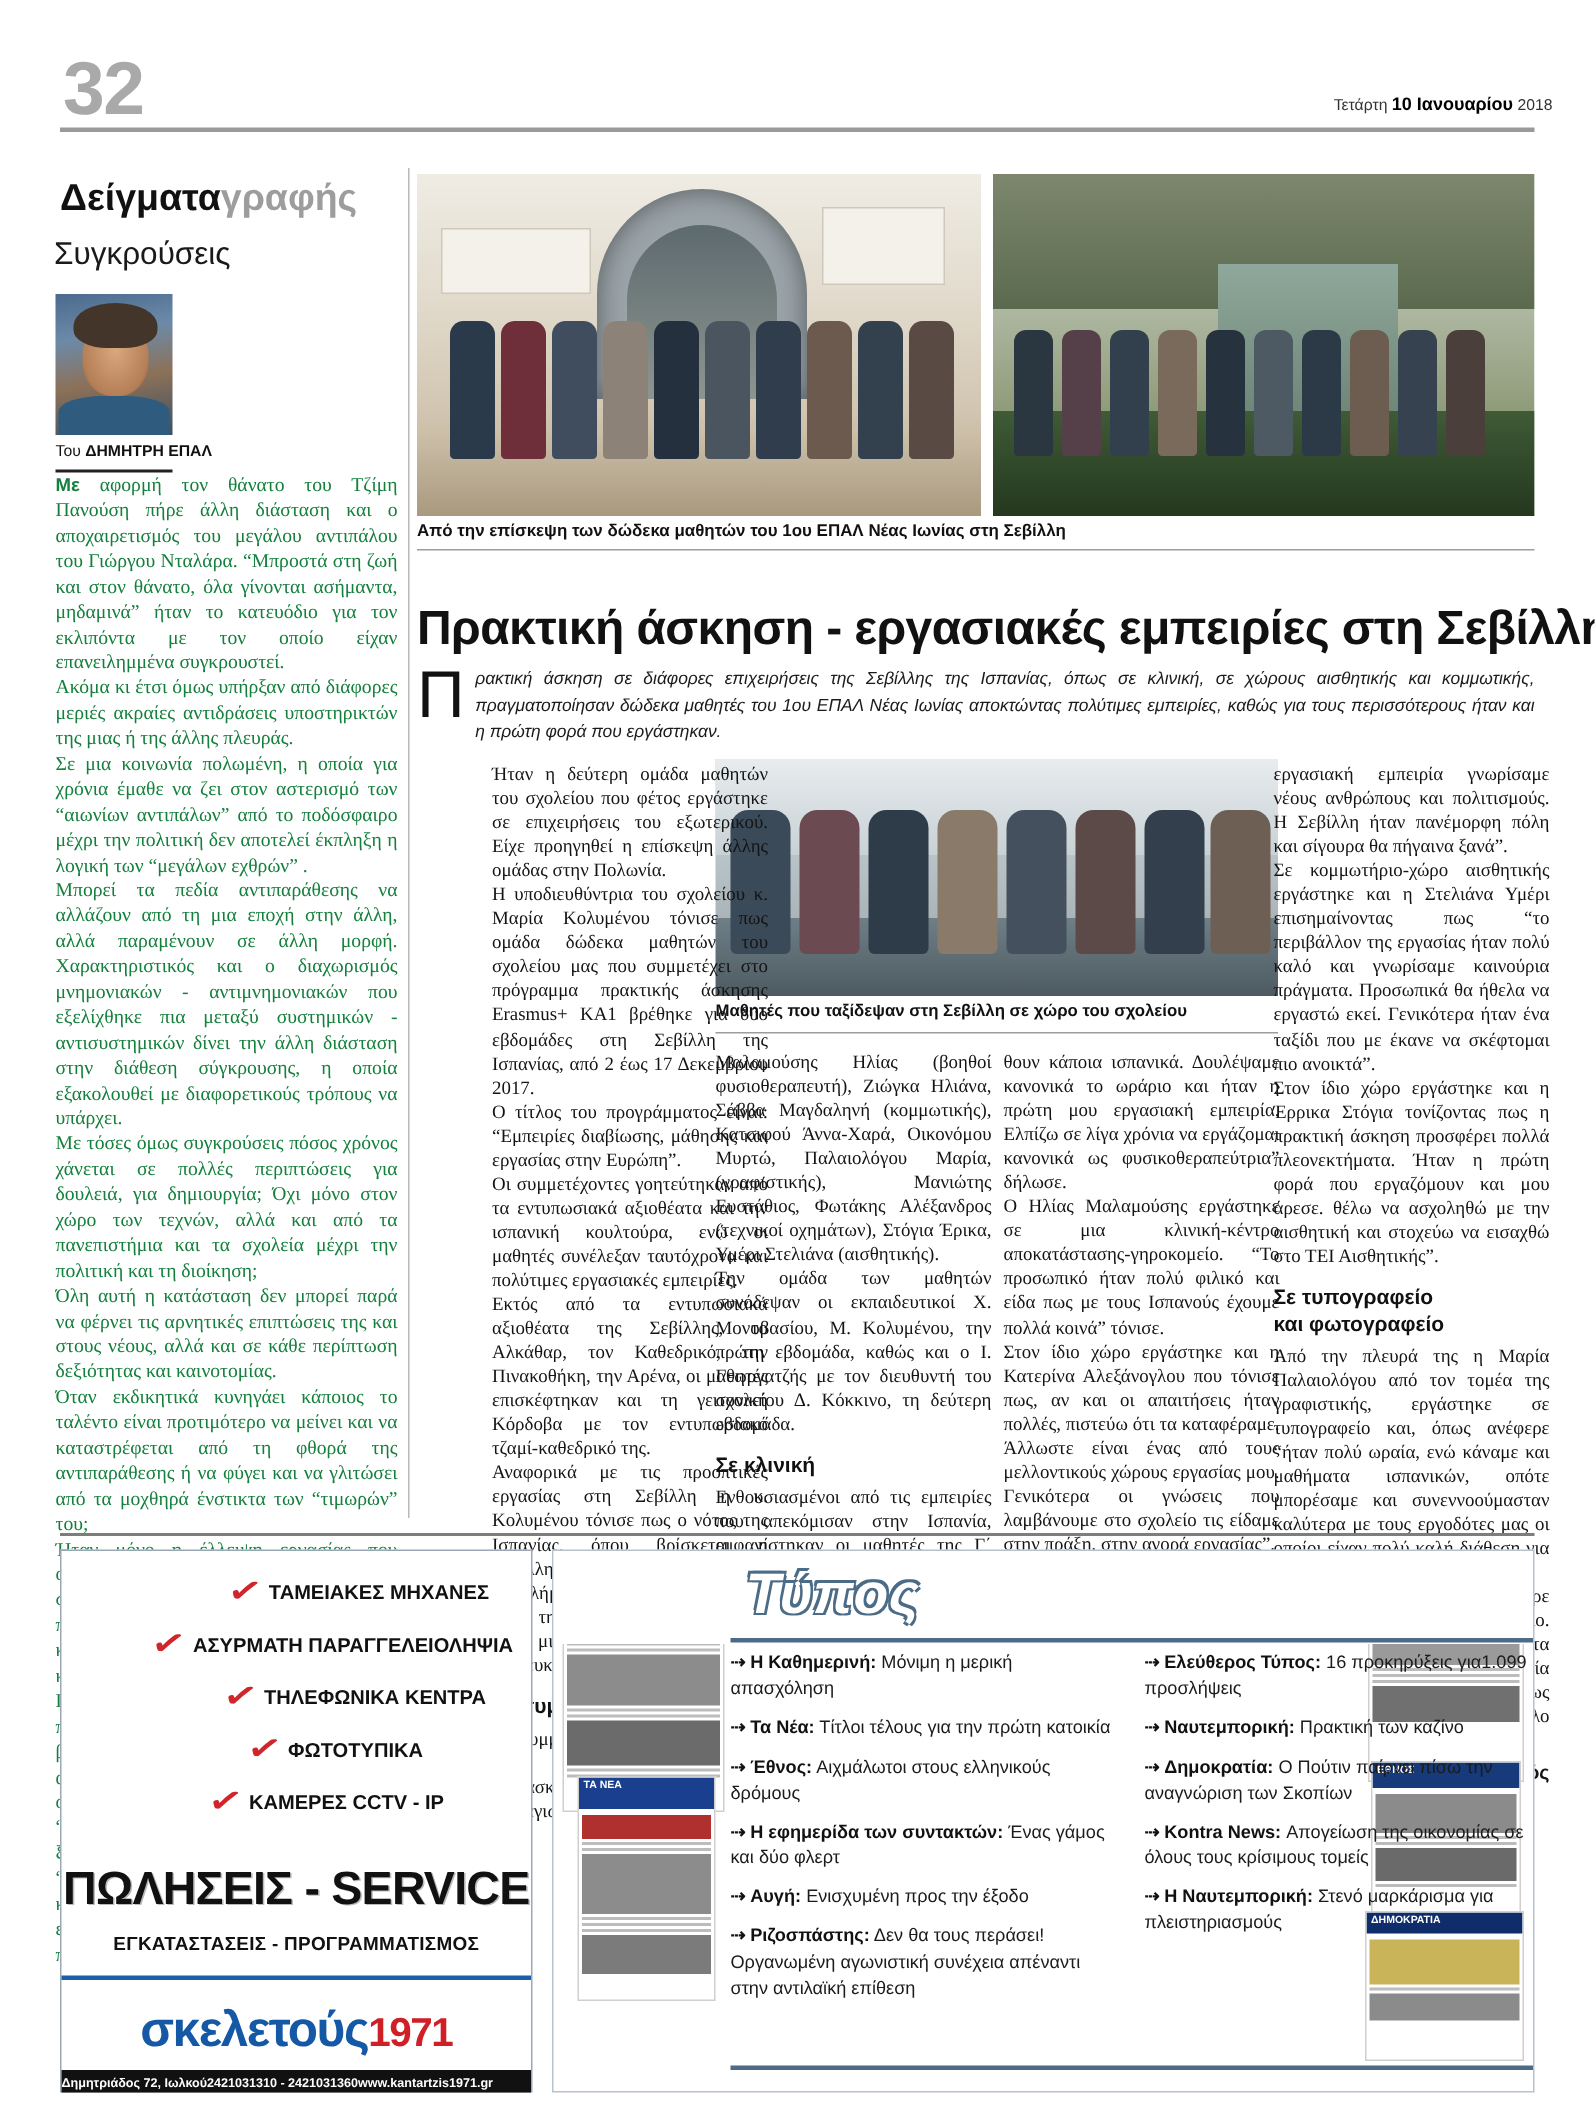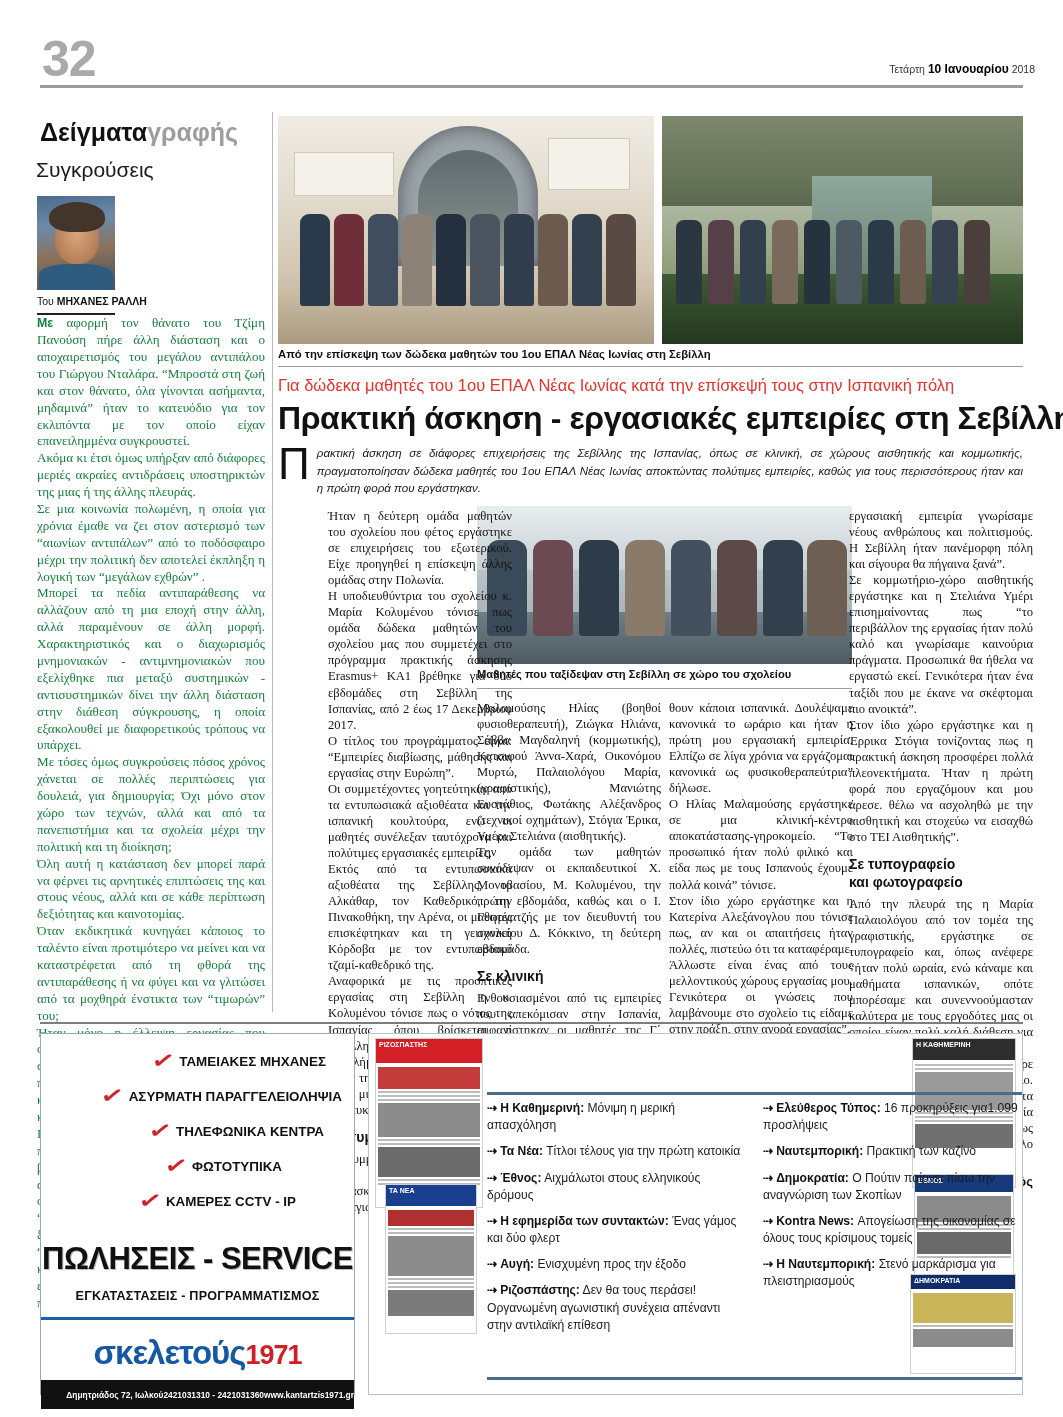--- a/index.html
+++ b/index.html
@@ -214,22 +214,22 @@
   }
   .ad-blueline { height: 3px; background: #1a5fa8; margin: 14px 0 0; }
   .ad-logo {
     text-align: center; padding: 14px 0 8px;
     font-family: "Liberation Sans", sans-serif; font-weight: bold;
     font-size: 33px; letter-spacing: -1px;
   }
   .ad-logo .b { color: #1559a6; }
   .ad-logo .r { color: #cf2027; font-size: 27px; }
   .ad-footer {
-    background: #111; color: #fff; display: flex; justify-content: flex-end;
-    align-items: center; height: 29px;
+    background: #111; color: #fff; display: flex; justify-content: flex-start;
+    align-items: center; height: 15px;
     font-family: "Liberation Sans", sans-serif; font-size: 8.4px; font-weight: bold;
   }
 
   
   .typos {
     position: absolute; left: 368px; top: 1033px; width: 655px; height: 362px;
     border: 1px solid #b6c2cd; background: #fff; overflow: hidden;
   }
   .typos-head { position: relative; height: 62px; background: #fff; }
   .typos-title {
@@ -282,21 +282,21 @@
   </div>
   <div class="op-head">Συγκρούσεις</div>
 
   <div class="op-col">
     <div class="author-photo">
       <div class="shirt"></div>
         <div class="face"></div>
         <div class="hair"></div>
     </div>
     <div class="author-name">
-      <span>Του </span><b>ΜΗΧΑΝΕΣ ΡΑΛΛΗ</b>
+      <span>Του </span><b>ΔΗΜΗΤΡΗ ΕΠΑΛ</b>
       <div class="author-rule"></div>
     </div>
     <div class="op-text">
       <span class="lead">Με</span><span> αφορμή τον θάνατο του Τζίμη Πανούση πήρε άλλη διάσταση και ο αποχαιρετισμός του μεγάλου  αντιπάλου του Γιώργου Νταλάρα. “Μπροστά στη ζωή και στον θάνατο, όλα γίνονται ασήμαντα, μηδαμινά”  ήταν το κατευόδιο  για τον εκλιπόντα με τον οποίο είχαν επανειλημμένα συγκρουστεί.<br>Ακόμα κι έτσι όμως υπήρξαν από διάφορες μεριές ακραίες αντιδράσεις υποστηρικτών της μιας ή της άλλης πλευράς.<br>Σε μια κοινωνία πολωμένη,  η οποία για χρόνια έμαθε να ζει στον αστερισμό των “αιωνίων αντιπάλων”  από το ποδόσφαιρο μέχρι την πολιτική δεν αποτελεί έκπληξη η λογική των “μεγάλων εχθρών” .<br>Μπορεί τα πεδία αντιπαράθεσης να αλλάζουν από τη μια εποχή στην άλλη, αλλά παραμένουν σε άλλη μορφή. Χαρακτηριστικός και ο  διαχωρισμός μνημονιακών - αντιμνημονιακών που εξελίχθηκε πια μεταξύ συστημικών - αντισυστημικών δίνει την άλλη διάσταση στην διάθεση σύγκρουσης, η οποία εξακολουθεί με διαφορετικούς τρόπους να υπάρχει.<br>Με τόσες όμως συγκρούσεις πόσος χρόνος χάνεται σε πολλές περιπτώσεις για δουλειά, για δημιουργία; Όχι μόνο στον χώρο των τεχνών, αλλά και από τα πανεπιστήμια και τα σχολεία μέχρι την πολιτική και τη διοίκηση;<br>Όλη αυτή η  κατάσταση δεν μπορεί παρά να φέρνει τις αρνητικές επιπτώσεις της και στους νέους, αλλά και σε κάθε περίπτωση δεξιότητας και καινοτομίας.<br>Όταν εκδικητικά κυνηγάει κάποιος το ταλέντο είναι προτιμότερο  να μείνει  και να καταστρέφεται από τη φθορά της αντιπαράθεσης ή να φύγει και να γλιτώσει από τα μοχθηρά ένστικτα των “τιμωρών”  του;<br>Ήταν μόνο η έλλειψη εργασίας που οδήγησε κάποιους να έχουν τάσεις φυγής στο εξωτερικό, ρίχνοντας μαύρη πέτρα πίσω τους ή το έδαφος που δεν ήταν κατάλληλο γενικότερα για να καλλιεργηθούν ταλέντα;<br>Πόσες φορές στην ελληνική κοινωνία πυρήνες ανάπτυξης και δράσεων δεν βρέθηκαν  σε χέρια ανθρώπων που αδιαφορώντας για την ευφυΐα, την ομορφιά, την ανωτερότητα άλλων γέμισαν “με σκελετούς τη ντουλάπα τους” , ξεμπλέκοντας σταδιακά ή μια και έξω από “ενοχλητικούς”   επιστήμονες, ερευνητές, καλλιτέχνες, δασκάλους,  νέους επιχειρηματίες που είχαν όρεξη να προσφέρουν όπου και αν βρίσκονταν;</span>
     </div>
     <div class="op-email">rallis@e-thessalia.gr</div>
   </div>
 
   <div class="vrule" style="left:272px; top:112px; width:1px; height:900px;"></div>
 
@@ -333,21 +333,20 @@
       <div class="kid2" style="left:174px; background:#4d5a63;"></div>
       <div class="kid2" style="left:206px; background:#2c3a48;"></div>
       <div class="kid2" style="left:238px; background:#6d5d50;"></div>
       <div class="kid2" style="left:270px; background:#36424f;"></div>
       <div class="kid2" style="left:302px; background:#4a3f3a;"></div>
     </div>
   </div>
   <div class="photo-caption">Από την επίσκεψη των δώδεκα μαθητών του 1ου ΕΠΑΛ Νέας Ιωνίας στη Σεβίλλη</div>
   <div class="cap-rule"></div>
 
-  <div class="kicker">Για δώδεκα μαθητές του 1ου ΕΠΑΛ Νέας Ιωνίας κατά την επίσκεψή τους στην Ισπανική πόλη</div>
   <div class="headline">Πρακτική άσκηση - εργασιακές εμπειρίες στη Σεβίλλη</div>
 
   <div class="standfirst">
     <span class="dropcap">Π</span><span>ρακτική άσκηση σε διάφορες επιχειρήσεις της Σεβίλλης της Ισπανίας, όπως σε κλινική, σε χώρους αισθητικής και κομμωτικής, πραγματοποίησαν δώδεκα μαθητές του 1ου ΕΠΑΛ Νέας Ιωνίας αποκτώντας πολύτιμες εμπειρίες, καθώς για τους περισσότερους ήταν και η πρώτη φορά που εργάστηκαν.</span>
   </div>
 
   <div class="mid-photo">
     <div class="wall"></div>
       <div class="sofa"></div>
     <div class="g" style="left:10px;  background:#3b4a58;"></div>
@@ -496,20 +495,23 @@
       <div class="masthead" style="background:#0f2d6b;">
           <div class="mtxt">ΔΗΜΟΚΡΑΤΙΑ</div>
         </div>
       <div class="rows">
         <div class="blk" style="height:30px;background:#c9b45a;"></div>
         <div class="ln"></div>
         <div class="blk" style="height:18px;background:#8b8b8b;"></div>
       </div>
     </div>
 
+    <div class="typos-head">
+      <div class="typos-title">Τύπος</div>
+    </div>
     <div class="typos-rule"></div>
 
     <div class="typos-cols">
       <div class="tcol">
         <div class="titem">
           <span class="arrow">⇢</span><span class="nm">Η Καθημερινή:</span><span> Μόνιμη η μερική απασχόληση</span>
         </div>
         <div class="titem">
           <span class="arrow">⇢</span><span class="nm">Τα Νέα:</span><span> Τίτλοι τέλους για την πρώτη κατοικία</span>
         </div>

